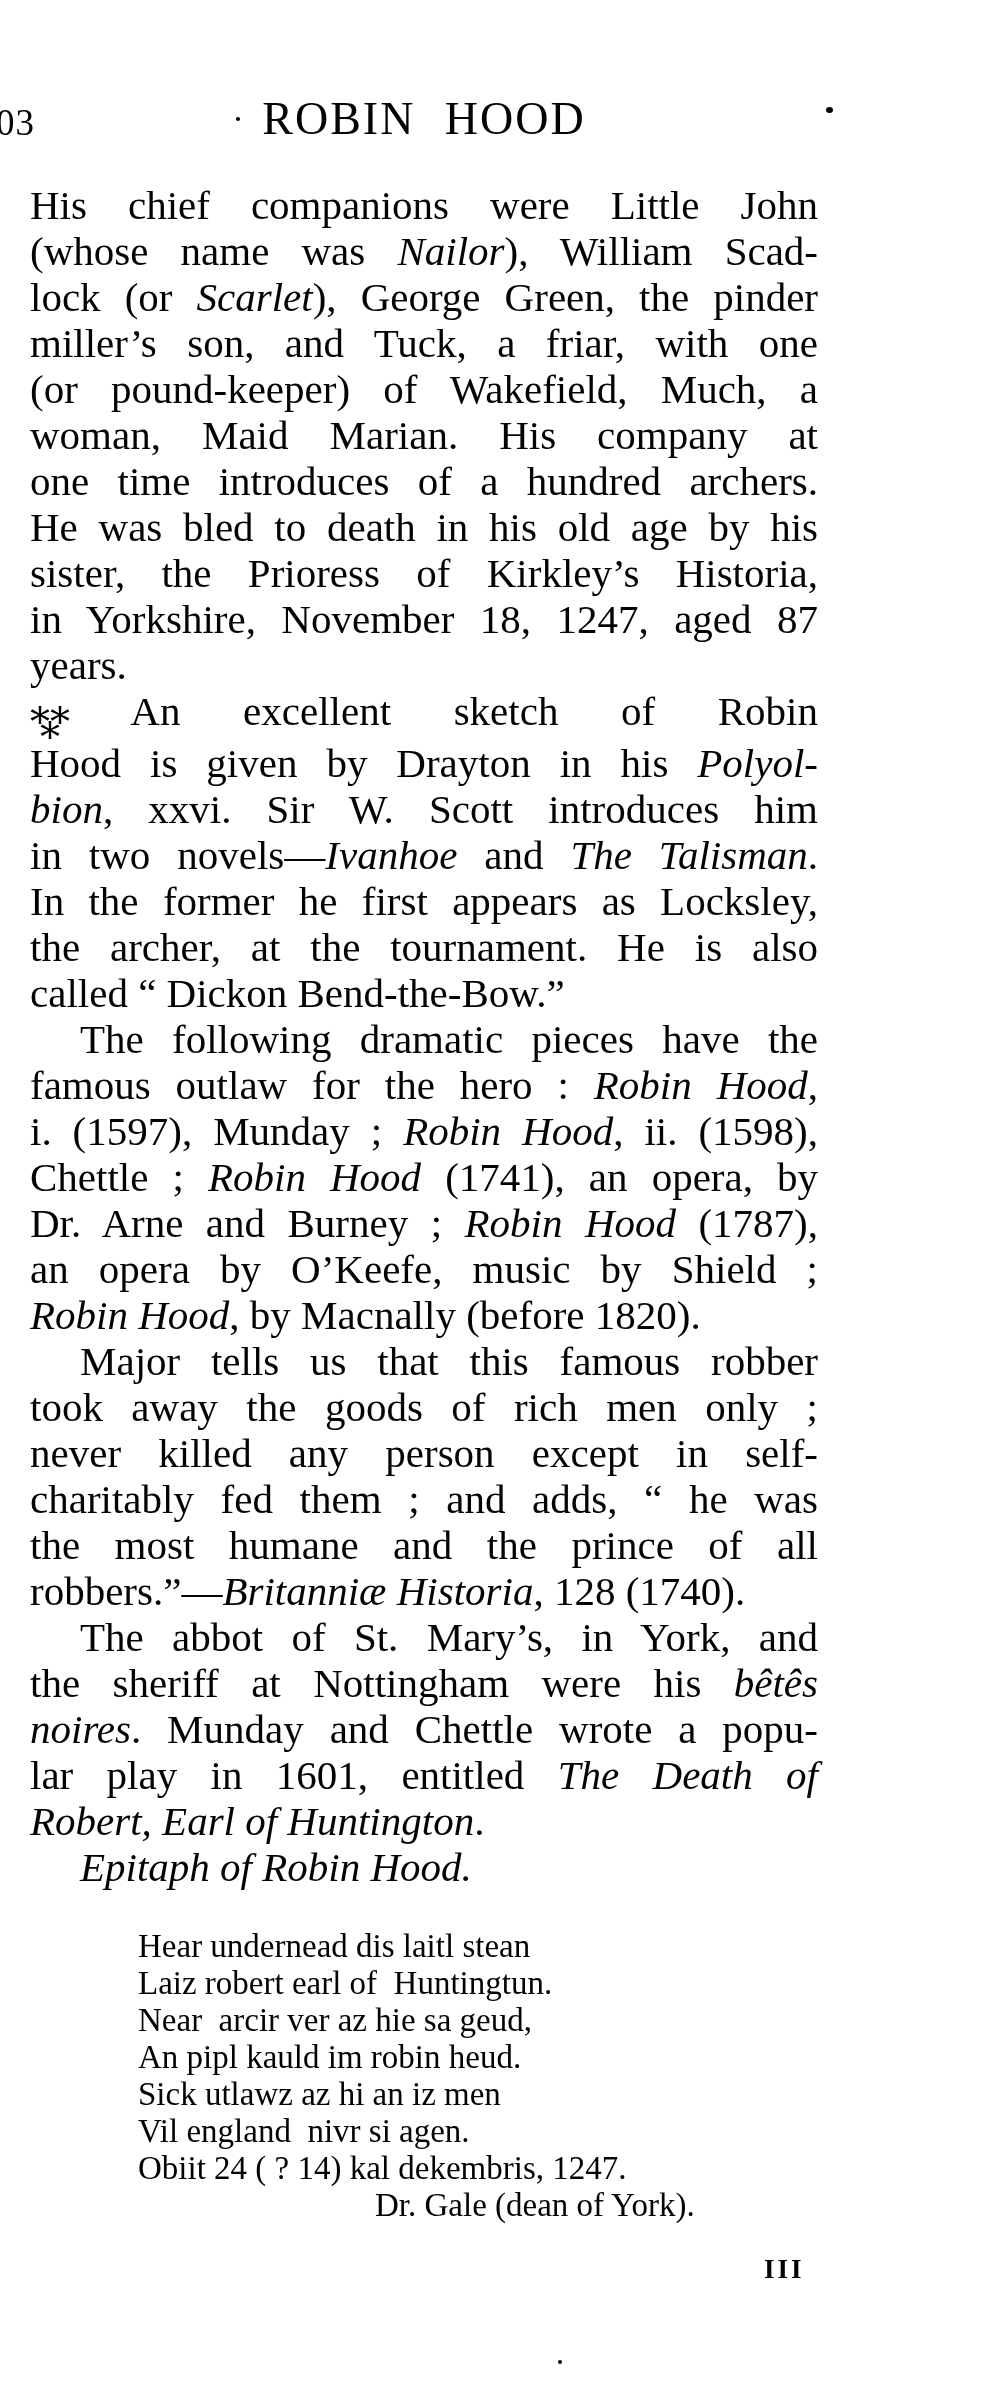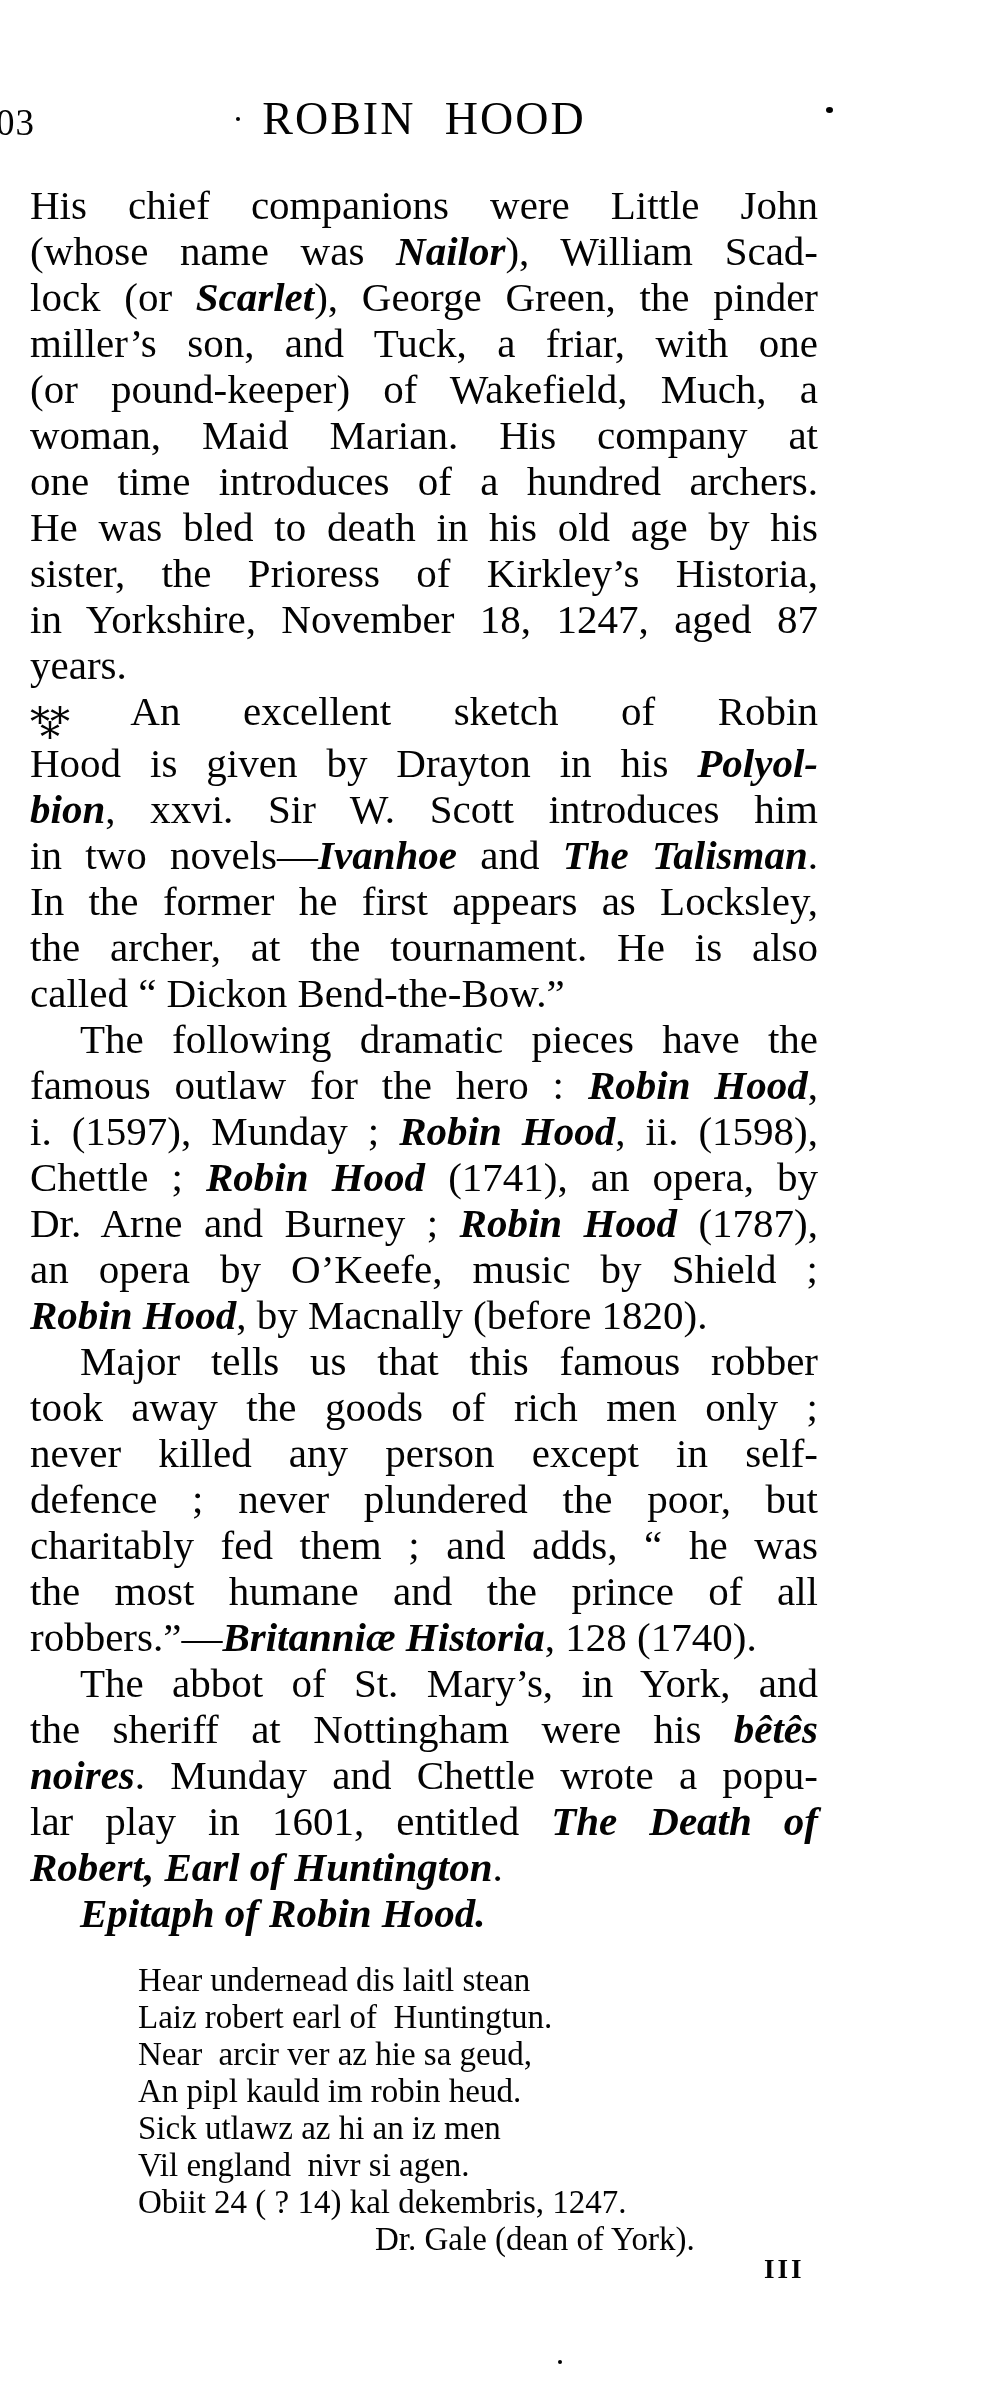--- a/index.html
+++ b/index.html
@@ -27,29 +27,29 @@
     position:absolute; left:30px; top:182px; width:788px;
     font-size:41px; line-height:46px;
   }
   .para { margin:0; }
   .line {
     text-align:justify;
     text-align-last:justify;
   }
   .line.last { text-align-last:left; }
   .line.indent { padding-left:50px; }
-  .it { font-style:italic;font-weight:bold; }
+  .it { font-style:italic; }
   .ast {
     display:inline-block;
     transform:rotate(180deg);
     font-size:40px; line-height:1;
     vertical-align:-8px;
   }
   .epitaph {
-    margin-top:26px; margin-left:108px;
+    margin-top:38px; margin-left:108px;
     font-size:33px; line-height:37px;
   }
   .ep-line { white-space:pre; }
   .ep-attrib { margin-left:237px; white-space:pre; }
   .signature {
     position:absolute; left:764px; top:2256px;
     font-size:27px; line-height:1; letter-spacing:3px;
     font-weight:bold;
   }
   .speck { position:absolute; background:#000; border-radius:50%; }
@@ -94,21 +94,20 @@
         <div class="line"><span>i. (1597), Munday ; </span><span class="it">Robin Hood</span><span>, ii. (1598),</span></div>
         <div class="line"><span>Chettle ; </span><span class="it">Robin Hood</span><span> (1741), an opera, by</span></div>
         <div class="line"><span>Dr. Arne and Burney ; </span><span class="it">Robin Hood</span><span> (1787),</span></div>
         <div class="line"><span>an opera by O’Keefe, music by Shield ;</span></div>
         <div class="line last"><span class="it">Robin Hood</span><span>, by Macnally (before 1820).</span></div>
       </div>
       <div class="para">
         <div class="line indent"><span>Major tells us that this famous robber</span></div>
         <div class="line"><span>took away the goods of rich men only ;</span></div>
         <div class="line"><span>never killed any person except in self-</span></div>
-        <div class="line"><span>defence ; never plundered the poor, but</span></div>
         <div class="line"><span>charitably fed them ; and adds, “ he was</span></div>
         <div class="line"><span>the most humane and the prince of all</span></div>
         <div class="line last"><span>robbers.”—</span><span class="it">Britanniæ Historia</span><span>, 128 (1740).</span></div>
       </div>
       <div class="para">
         <div class="line indent"><span>The abbot of St. Mary’s, in York, and</span></div>
         <div class="line"><span>the sheriff at Nottingham were his </span><span class="it">bêtês</span></div>
         <div class="line"><span class="it">noires</span><span>. Munday and Chettle wrote a popu-</span></div>
         <div class="line"><span>lar play in 1601, entitled </span><span class="it">The Death of</span></div>
         <div class="line last"><span class="it">Robert, Earl of Huntington</span><span>.</span></div>

